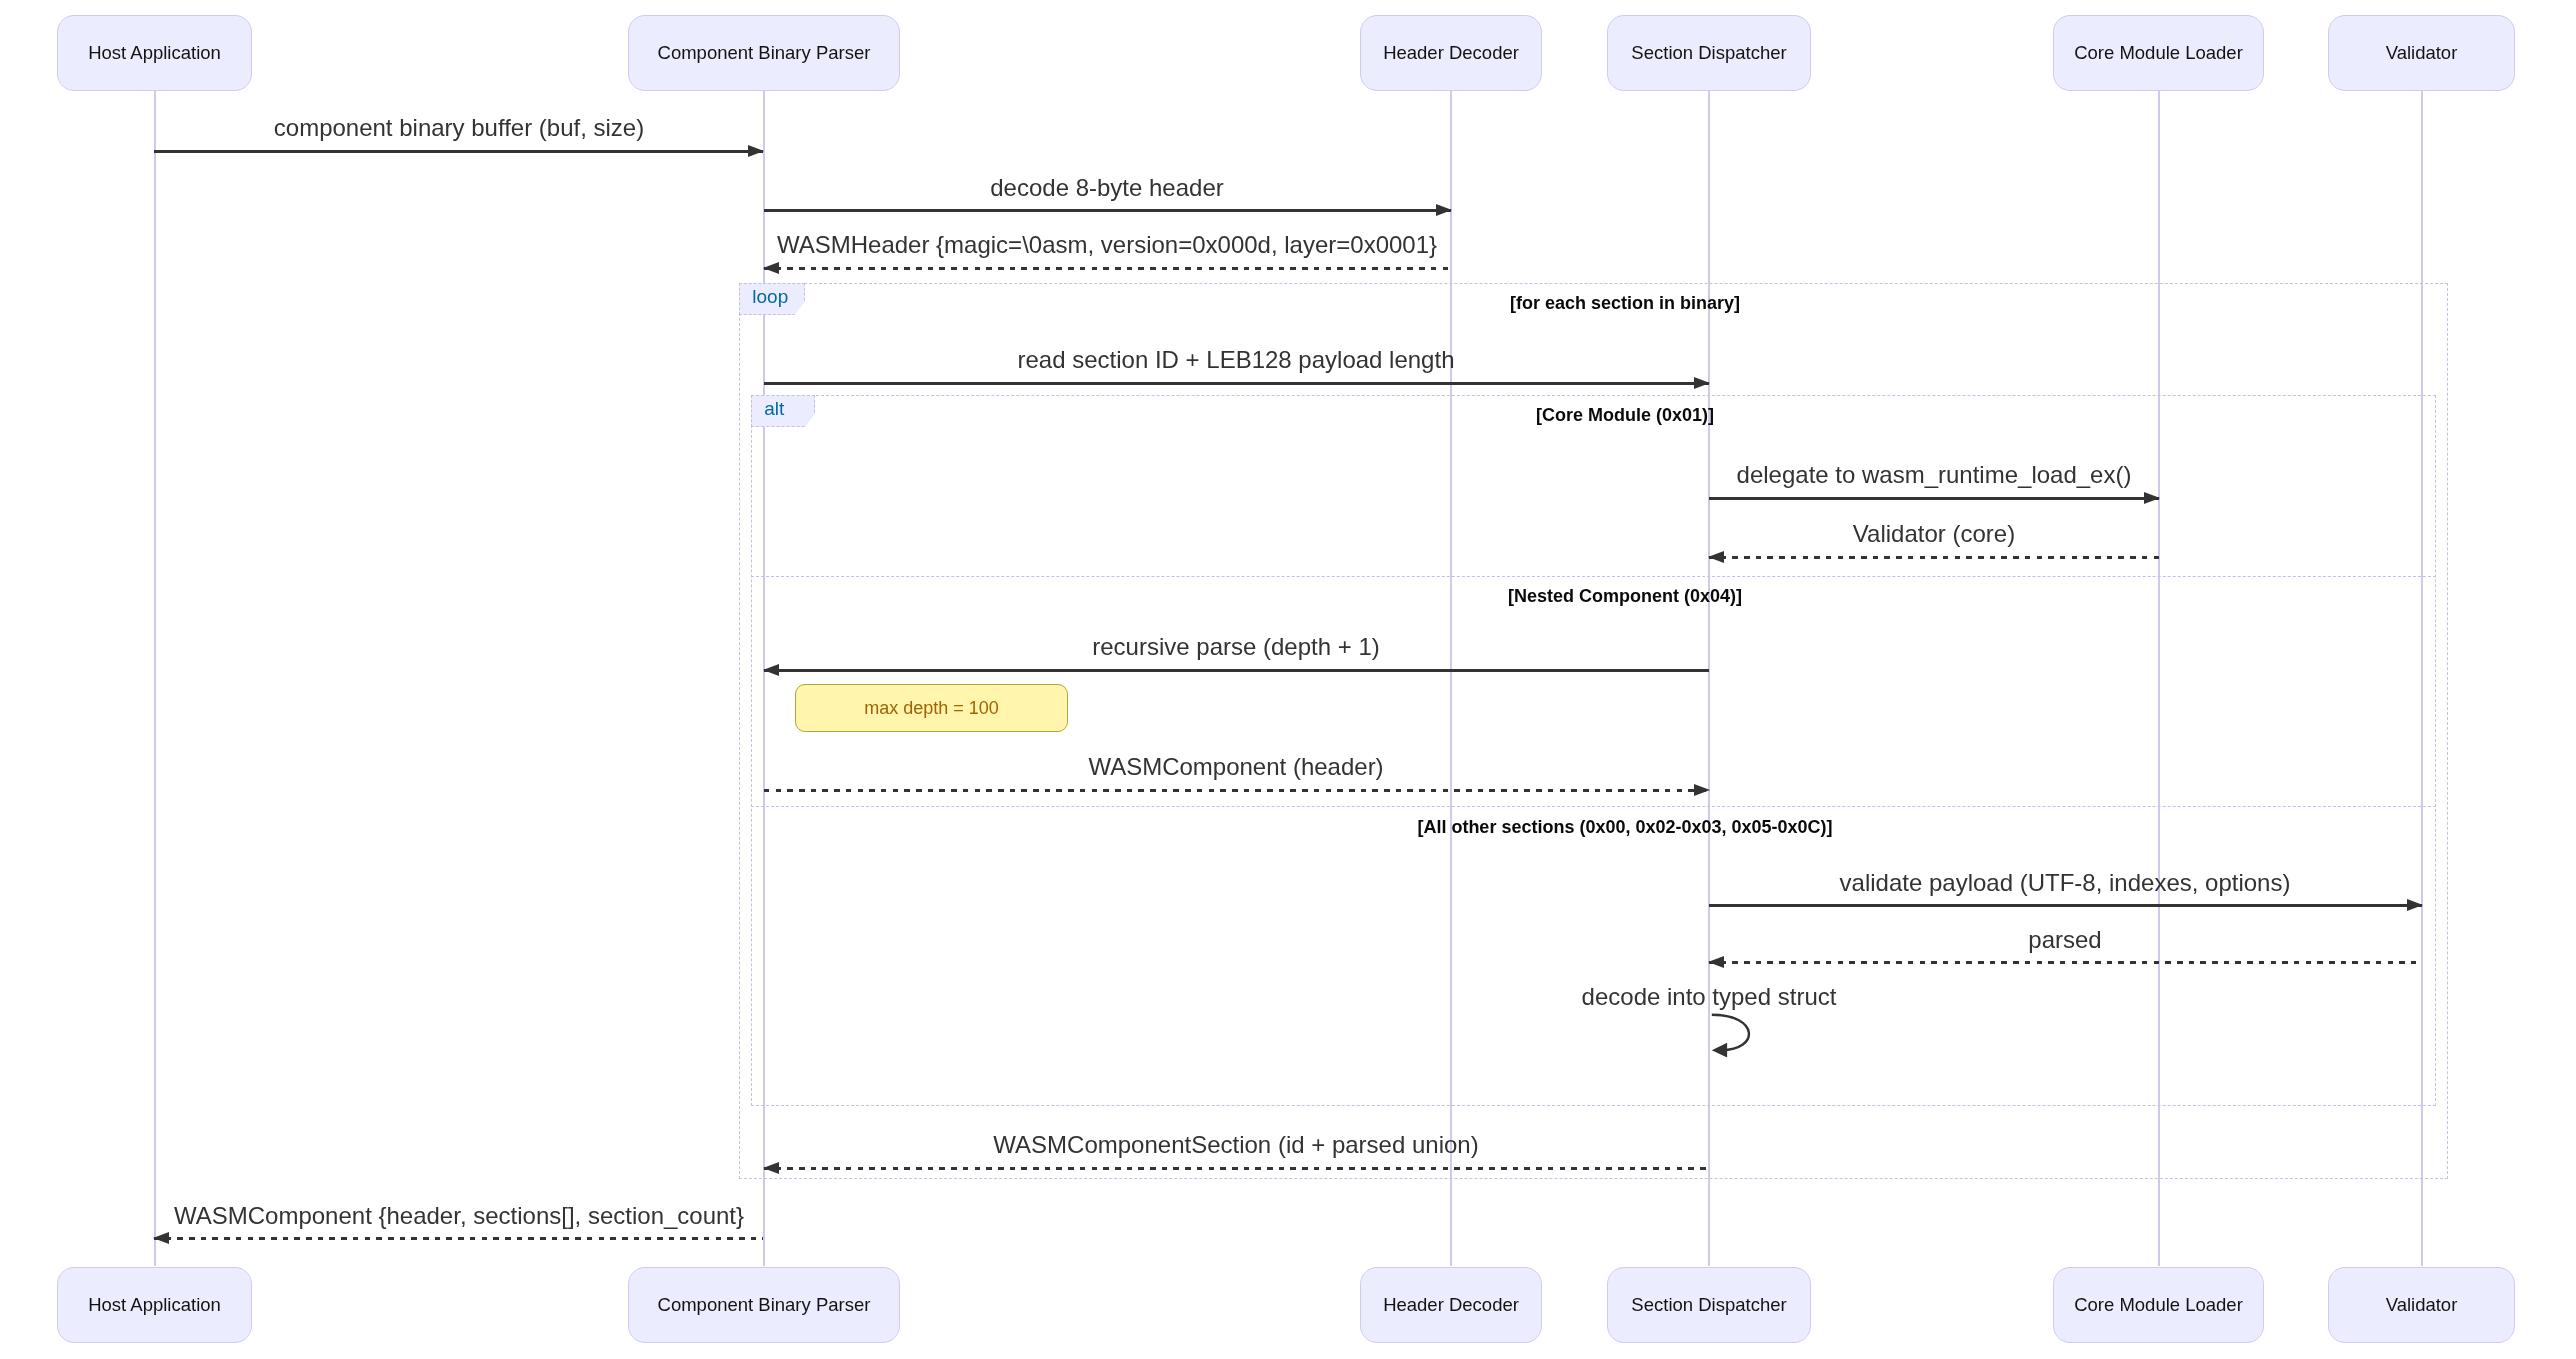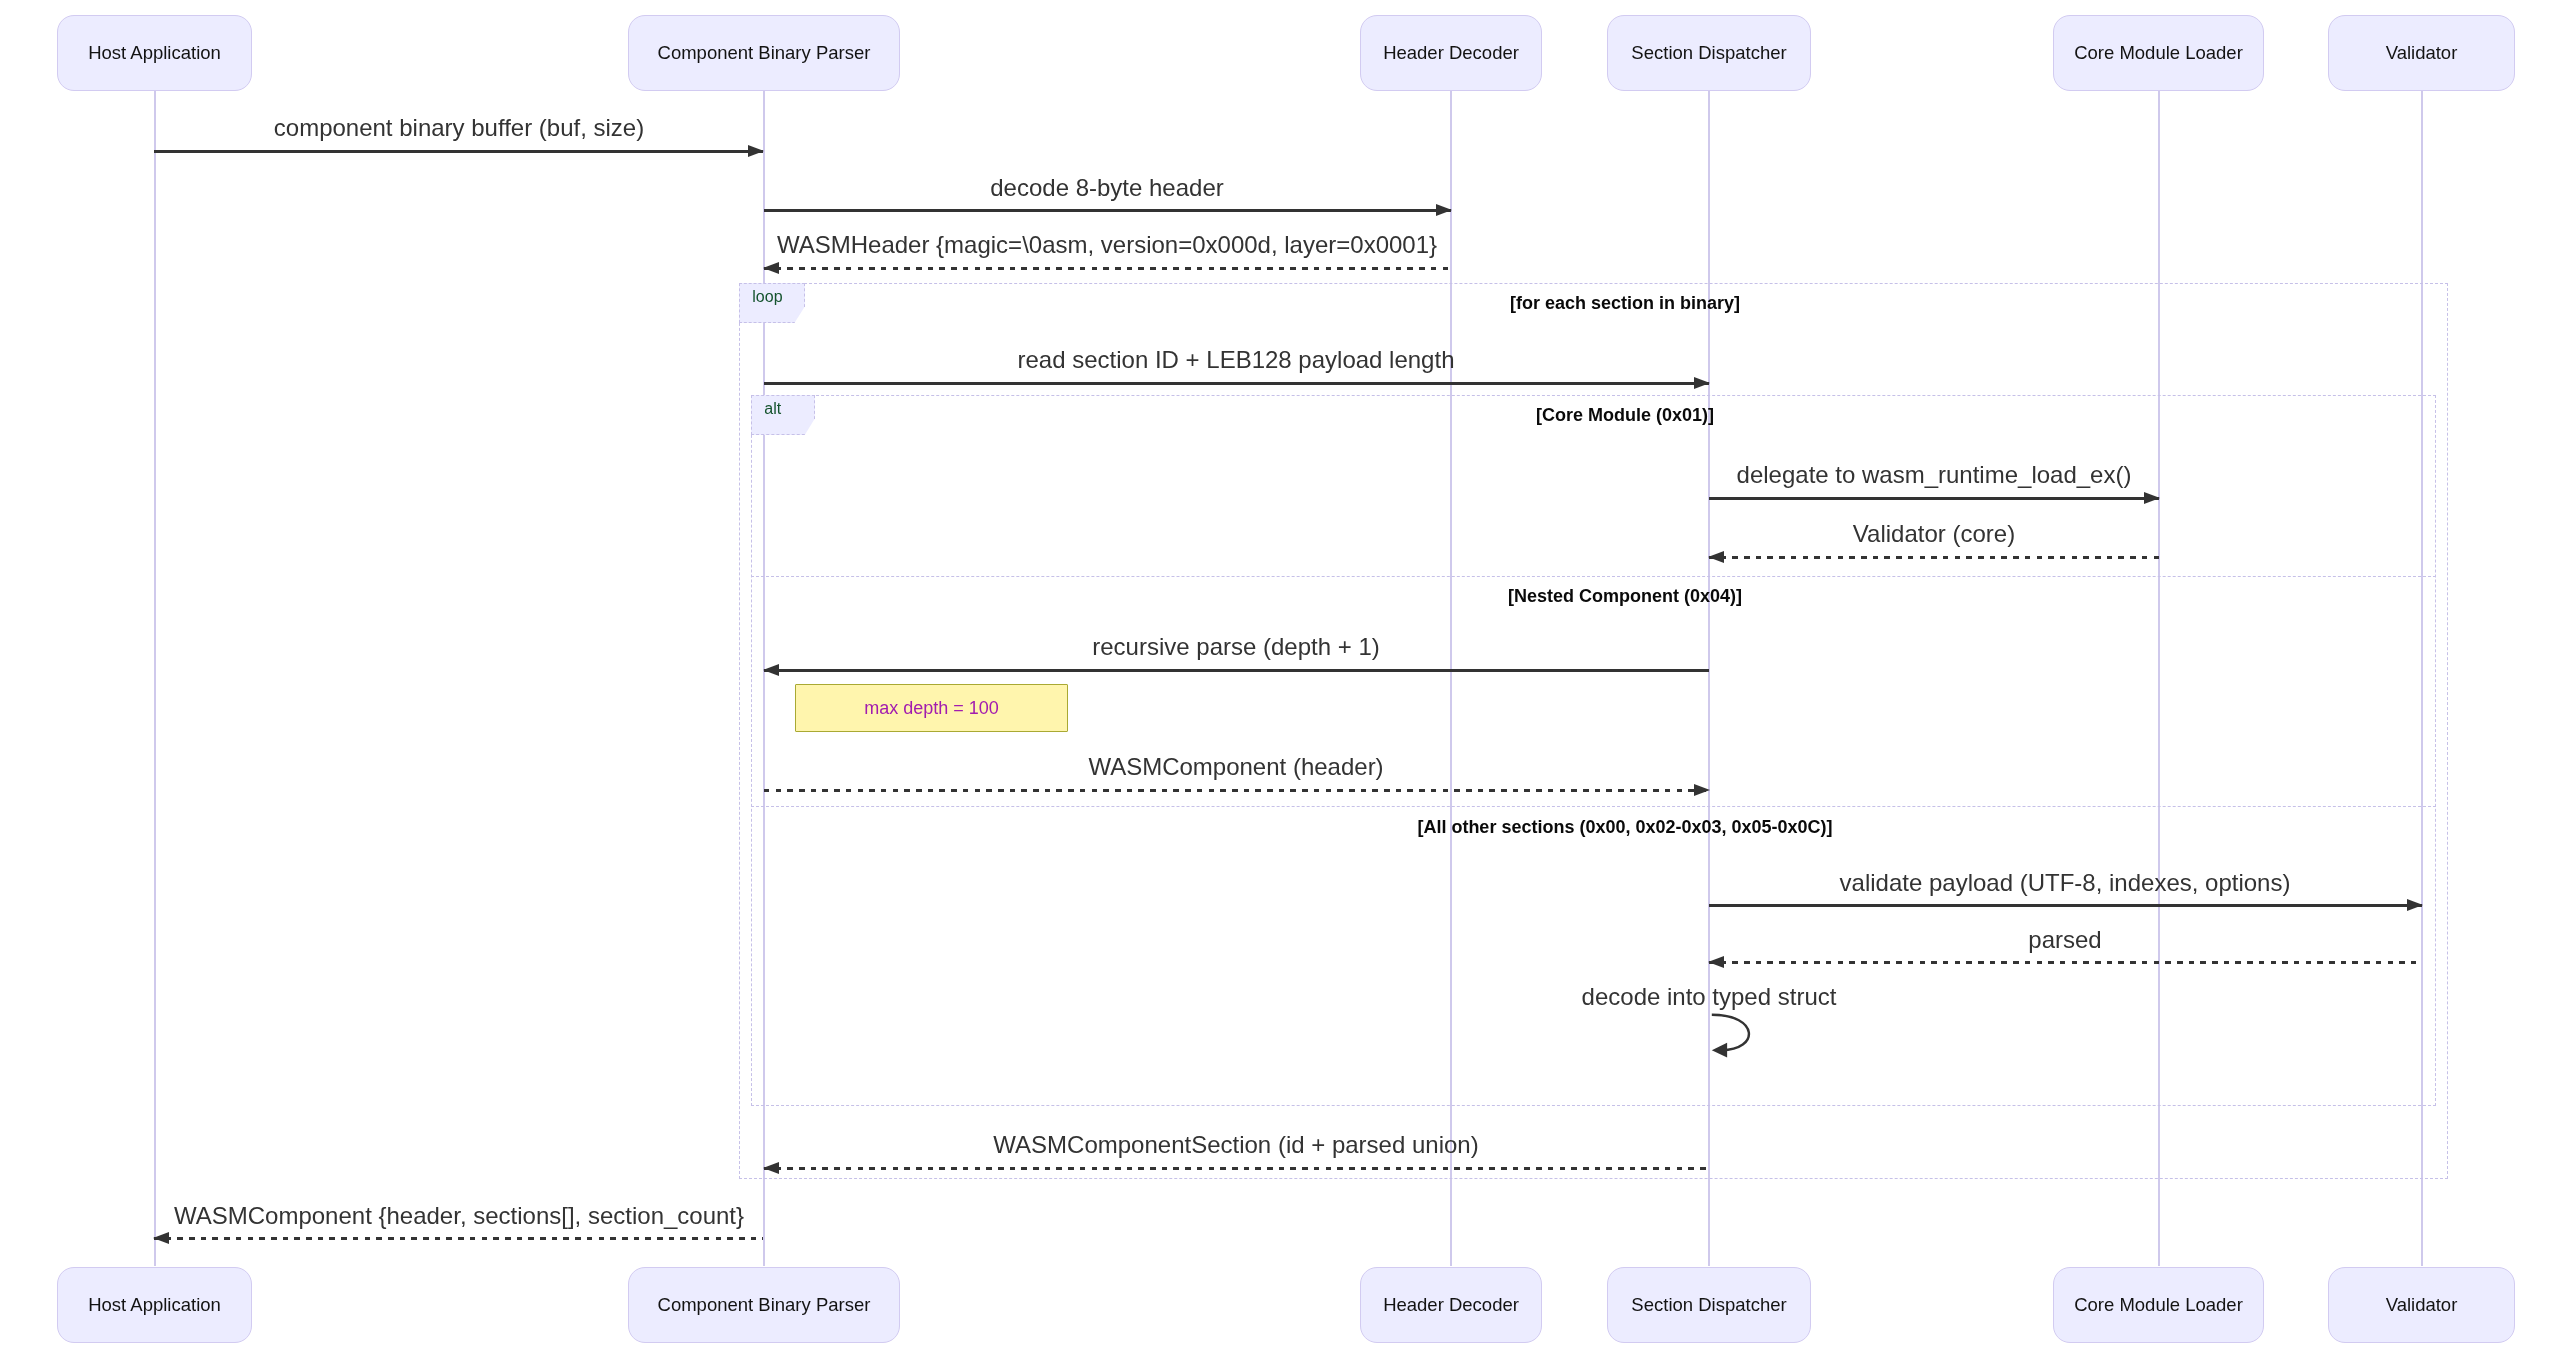--- a/index.html
+++ b/index.html
@@ -31,34 +31,34 @@
   .mline.dash{background:repeating-linear-gradient(90deg,#333 0 5.5px,transparent 5.5px 11.7px);}
   .ah{position:absolute;width:0;height:0;top:-5.5px;
       border-top:6.8px solid transparent;border-bottom:6.8px solid transparent;}
   .ah.r{right:-1.2px;border-left:16.6px solid #333;}
   .ah.l{left:-1.2px;border-right:16.6px solid #333;}
   .frame{
     position:absolute;border:1.8px dashed #c6c0e8;box-sizing:border-box;
     background:transparent;
   }
   .flabel{
-    position:absolute;height:40px;box-sizing:border-box;
+    position:absolute;height:32px;box-sizing:border-box;
     background:#ECECFF;border:1.2px dashed #c6c0e8;
     clip-path:polygon(0 0,100% 0,100% 58%,84% 100%,0 100%);
-    font-size:16px;color:#14532d;line-height:26px;padding-left:12.3px;
+    font-size:19px;color:#0369a1;line-height:26px;padding-left:12.3px;
   }
   .cond{
     position:absolute;transform:translateX(-50%);
     white-space:nowrap;font-size:18px;line-height:22px;font-weight:700;color:#0a0a0a;
   }
   .divider{position:absolute;height:0;border-top:1.8px dashed #c6c0e8;}
   .note{
-    position:absolute;background:#fff5ad;border:1.8px solid #a9a933;border-radius:1px;
+    position:absolute;background:#fff5ad;border:1.8px solid #a9a933;border-radius:10px;
     display:flex;align-items:center;justify-content:center;
-    font-size:18px;color:#a21caf;box-sizing:border-box;
+    font-size:18px;color:#a16207;box-sizing:border-box;
   }
   .selfarrow{position:absolute;}
 </style>
 </head>
 <body>
 
 <div id="canvas">
 
   <div class="lifeline" style="left:154px"></div>
   <div class="lifeline" style="left:763px"></div>

